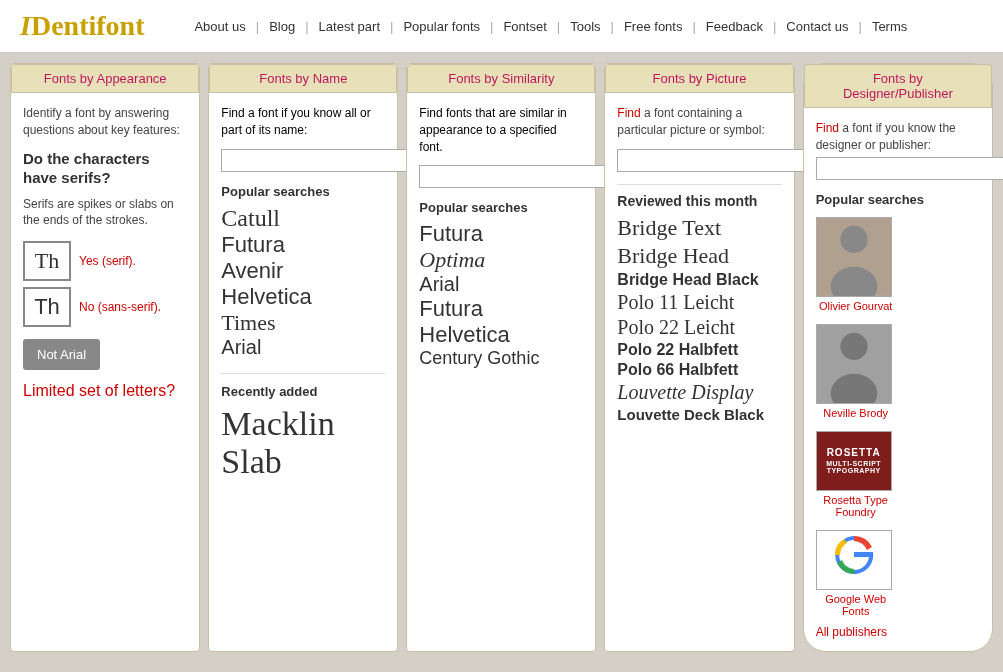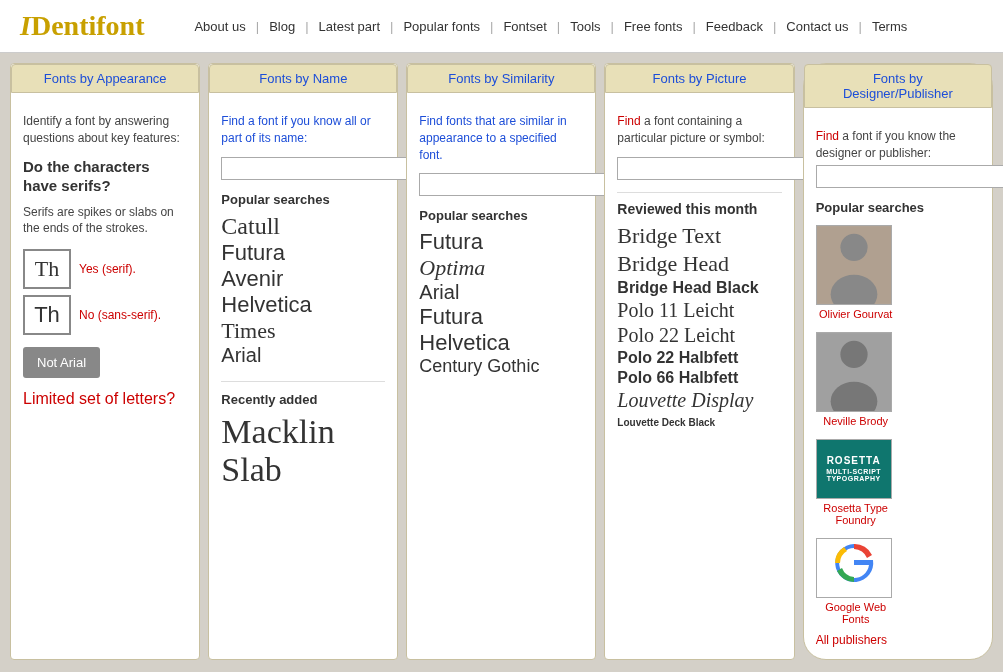--- a/index.html
+++ b/index.html
@@ -11,38 +11,38 @@
     #logo span.I { color: #c8a000; font-style: italic; }
     nav { display: flex; align-items: center; gap: 0; flex-wrap: wrap; }
     nav a { color: #333; text-decoration: none; font-size: 13px; padding: 0 10px; }
     nav .sep { color: #aaa; }
 
     
     #main { padding: 10px 10px; display: flex; gap: 8px; }
 
     
     .card { background: #fff; border: 1px solid #c8c0a0; border-radius: 4px; padding: 12px; flex: 1; min-width: 0; }
-    .card-title { background: #e8e0b8; border: 1px solid #c8c0a0; border-radius: 3px; text-align: center; font-size: 13px; color: #1d4ed8; padding: 6px 16px; margin: -12px -12px 20px -12px; border-radius: 4px 4px 0 0; }
+    .card-title { background: #e8e0b8; border: 1px solid #c8c0a0; border-radius: 3px; text-align: center; font-size: 13px; color: #be185d; padding: 6px 16px; margin: -12px -12px 12px -12px; border-radius: 4px 4px 0 0; }
 
     
     .appearance-desc { font-size: 12px; color: #444; margin-bottom: 10px; line-height: 1.4; }
     .appearance-question { font-size: 15px; font-weight: bold; margin-bottom: 8px; line-height: 1.3; }
     .appearance-note { font-size: 12px; color: #444; margin-bottom: 12px; line-height: 1.4; }
     .serif-options { display: flex; flex-direction: column; gap: 6px; margin-bottom: 12px; }
     .serif-option { display: flex; align-items: center; gap: 8px; }
     .th-box { width: 48px; height: 40px; border: 2px solid #888; display: flex; align-items: center; justify-content: center; font-size: 22px; font-family: Georgia, serif; background: #fff; }
     .th-box.serif { font-family: "Times New Roman", serif; }
     .th-box.sans { font-family: Arial, sans-serif; }
     .option-label { font-size: 12px; color: #333; }
     .option-label a { color: #c00; text-decoration: none; font-size: 12px; }
     .not-sure-btn { background: #888; color: #fff; border: none; padding: 8px 14px; border-radius: 3px; font-size: 13px; cursor: pointer; margin-bottom: 12px; }
     .limited-link { color: #c00; text-decoration: none; font-size: 16px; }
 
     
-    .search-desc { font-size: 12px; color: #1d4ed8; margin-bottom: 10px; line-height: 1.4; }
+    .search-desc { font-size: 12px; color: #000000; margin-bottom: 10px; line-height: 1.4; }
     .search-row { display: flex; gap: 4px; margin-bottom: 12px; }
     .search-input { border: 1px solid #aaa; padding: 3px 5px; font-size: 13px; flex: 1; }
     .go-btn { background: #e8e0b8; border: 1px solid #aaa; padding: 3px 8px; font-size: 13px; cursor: pointer; }
     .popular-title { font-weight: bold; font-size: 13px; margin-bottom: 6px; }
     .popular-list { list-style: none; }
     .popular-list li a { text-decoration: none; color: #333; }
     
     
     .font-catull { font-family: Georgia, serif; font-size: 24px; }
     .font-futura { font-family: "Trebuchet MS", sans-serif; font-size: 22px; }
@@ -68,31 +68,31 @@
     .reviewed-list li a { text-decoration: none; color: #333; }
     .font-bridge-text { font-family: Georgia, serif; font-size: 22px; }
     .font-bridge-head { font-family: Georgia, serif; font-size: 22px; }
     .font-bridge-black { font-family: "Arial Black", sans-serif; font-size: 16px; font-weight: 900; }
     .font-polo11 { font-family: Georgia, serif; font-size: 20px; }
     .font-polo22 { font-family: Georgia, serif; font-size: 20px; }
     .font-polo22h { font-family: "Arial Black", sans-serif; font-size: 16px; font-weight: 900; }
     .font-polo66h { font-family: "Arial Black", sans-serif; font-size: 16px; font-weight: 900; }
     .font-louvette { font-family: Georgia, serif; font-size: 20px; }
     .font-louvette-disp { font-family: Georgia, serif; font-size: 20px; font-style: italic; }
-    .font-louvette-deck { font-family: "Arial Black", sans-serif; font-size: 10px; font-weight: 900; margin-top: 20px; }
+    .font-louvette-deck { font-family: "Arial Black", sans-serif; font-size: 15px; font-weight: 900; margin-top: 20px; }
 
     
     .designer-desc { font-size: 12px; color: #444; margin-bottom: 3px; line-height: 1.4; }
     .designer-desc a { color: #c00; text-decoration: none; }
     .designer-grid { display: flex; gap: 12px; flex-wrap: wrap; margin-top: 10px; }
     .designer-item { text-align: center; width: 80px; }
     .designer-photo { width: 76px; height: 80px; background: #ccc; border: 1px solid #aaa; display: flex; align-items: center; justify-content: center; font-size: 11px; color: #666; overflow: hidden; }
     .designer-name { font-size: 11px; color: #c00; text-decoration: none; margin-top: 3px; display: block; }
     .publisher-logo { width: 76px; height: 60px; border: 1px solid #aaa; display: flex; align-items: center; justify-content: center; overflow: hidden; }
-    .rosetta-logo { background: #0f766e; color: #fff; font-size: 8px; font-weight: bold; padding: 4px; text-align: center; width: 100%; height: 100%; display: flex; flex-direction: column; align-items: center; justify-content: center; }
+    .rosetta-logo { background: #7f1d1d; color: #fff; font-size: 8px; font-weight: bold; padding: 4px; text-align: center; width: 100%; height: 100%; display: flex; flex-direction: column; align-items: center; justify-content: center; }
     .google-logo { font-size: 28px; font-weight: bold; background: #fff; width: 100%; height: 100%; display: flex; align-items: center; justify-content: center; }
     .all-publishers { color: #c00; text-decoration: none; font-size: 12px; margin-top: 8px; display: block; }
   </style>
 </head>
 <body>
 
 <div id="header">
   <div id="logo">
     <span class="I" style="color:#c8a000;font-style:italic;">I</span><span style="color:#c8a000;">Dentifont</span>
   </div>

